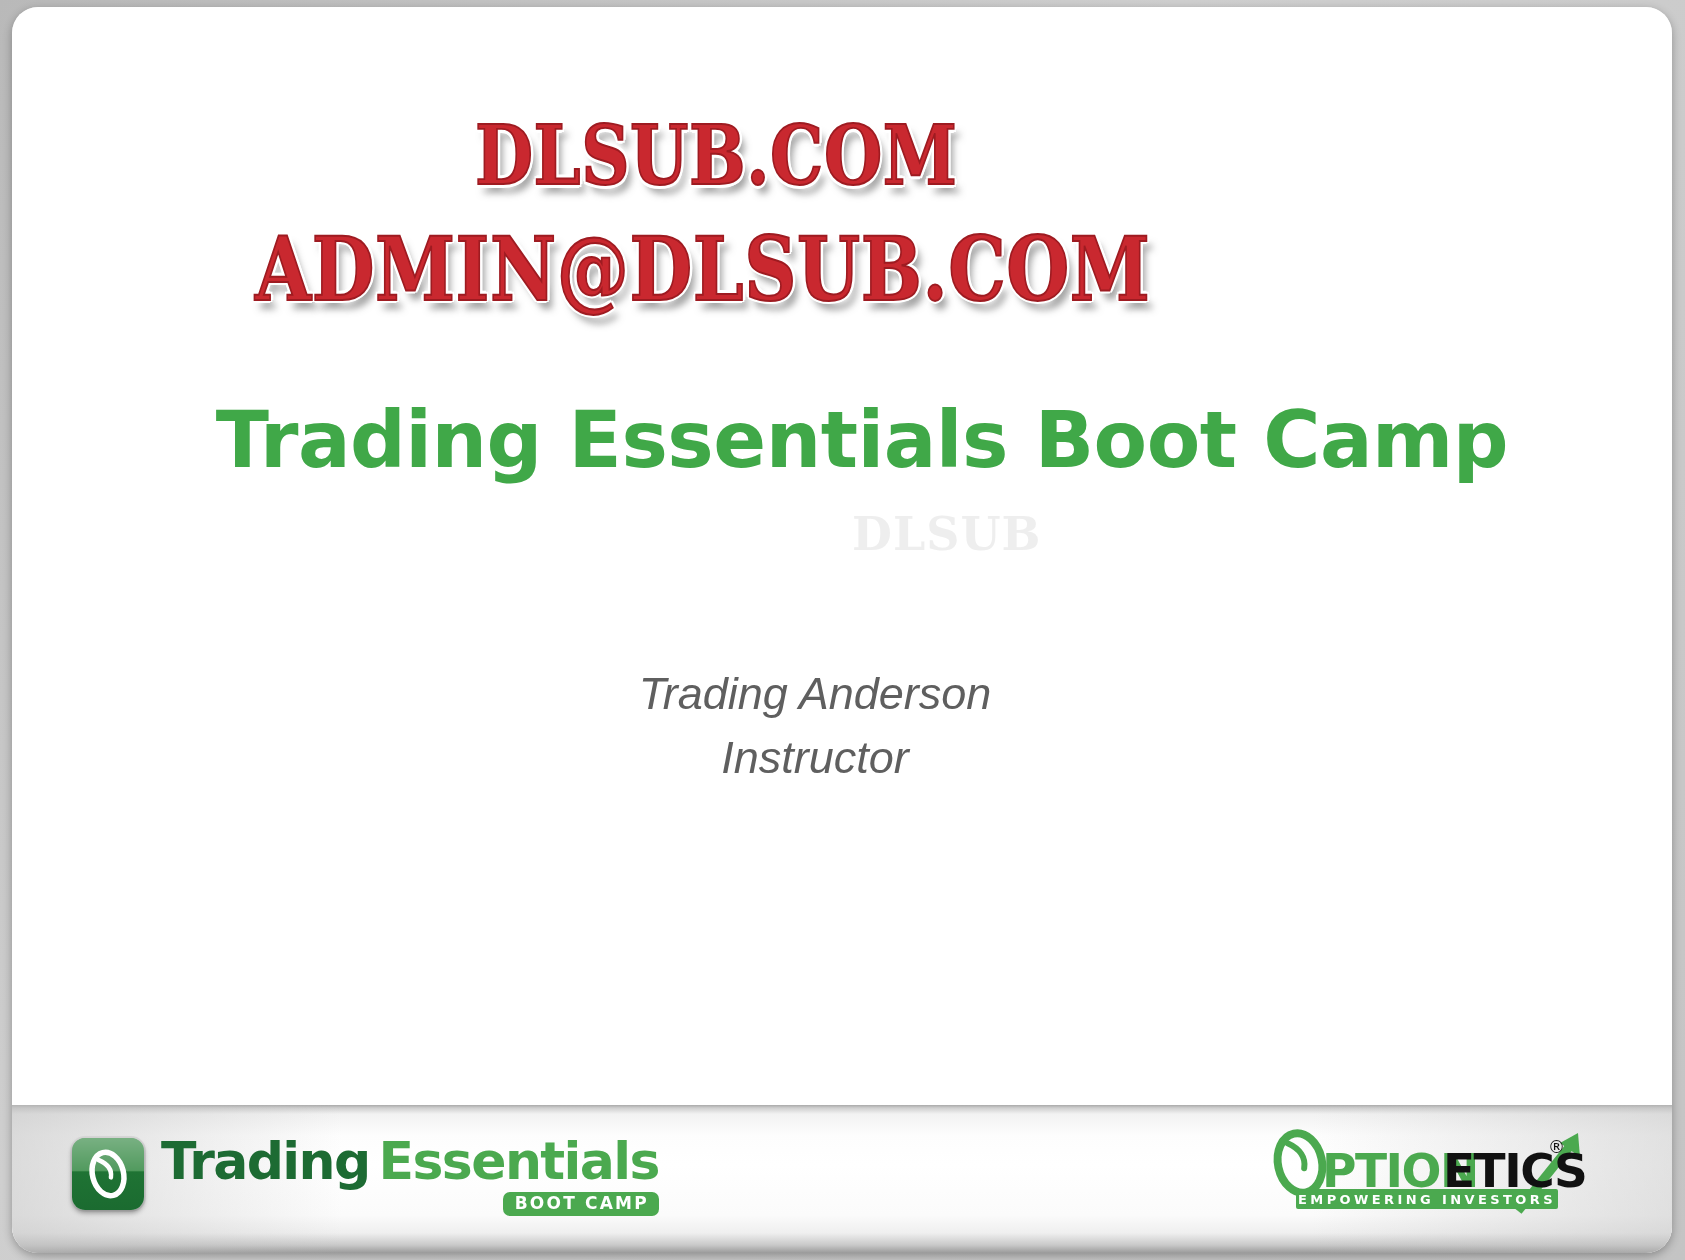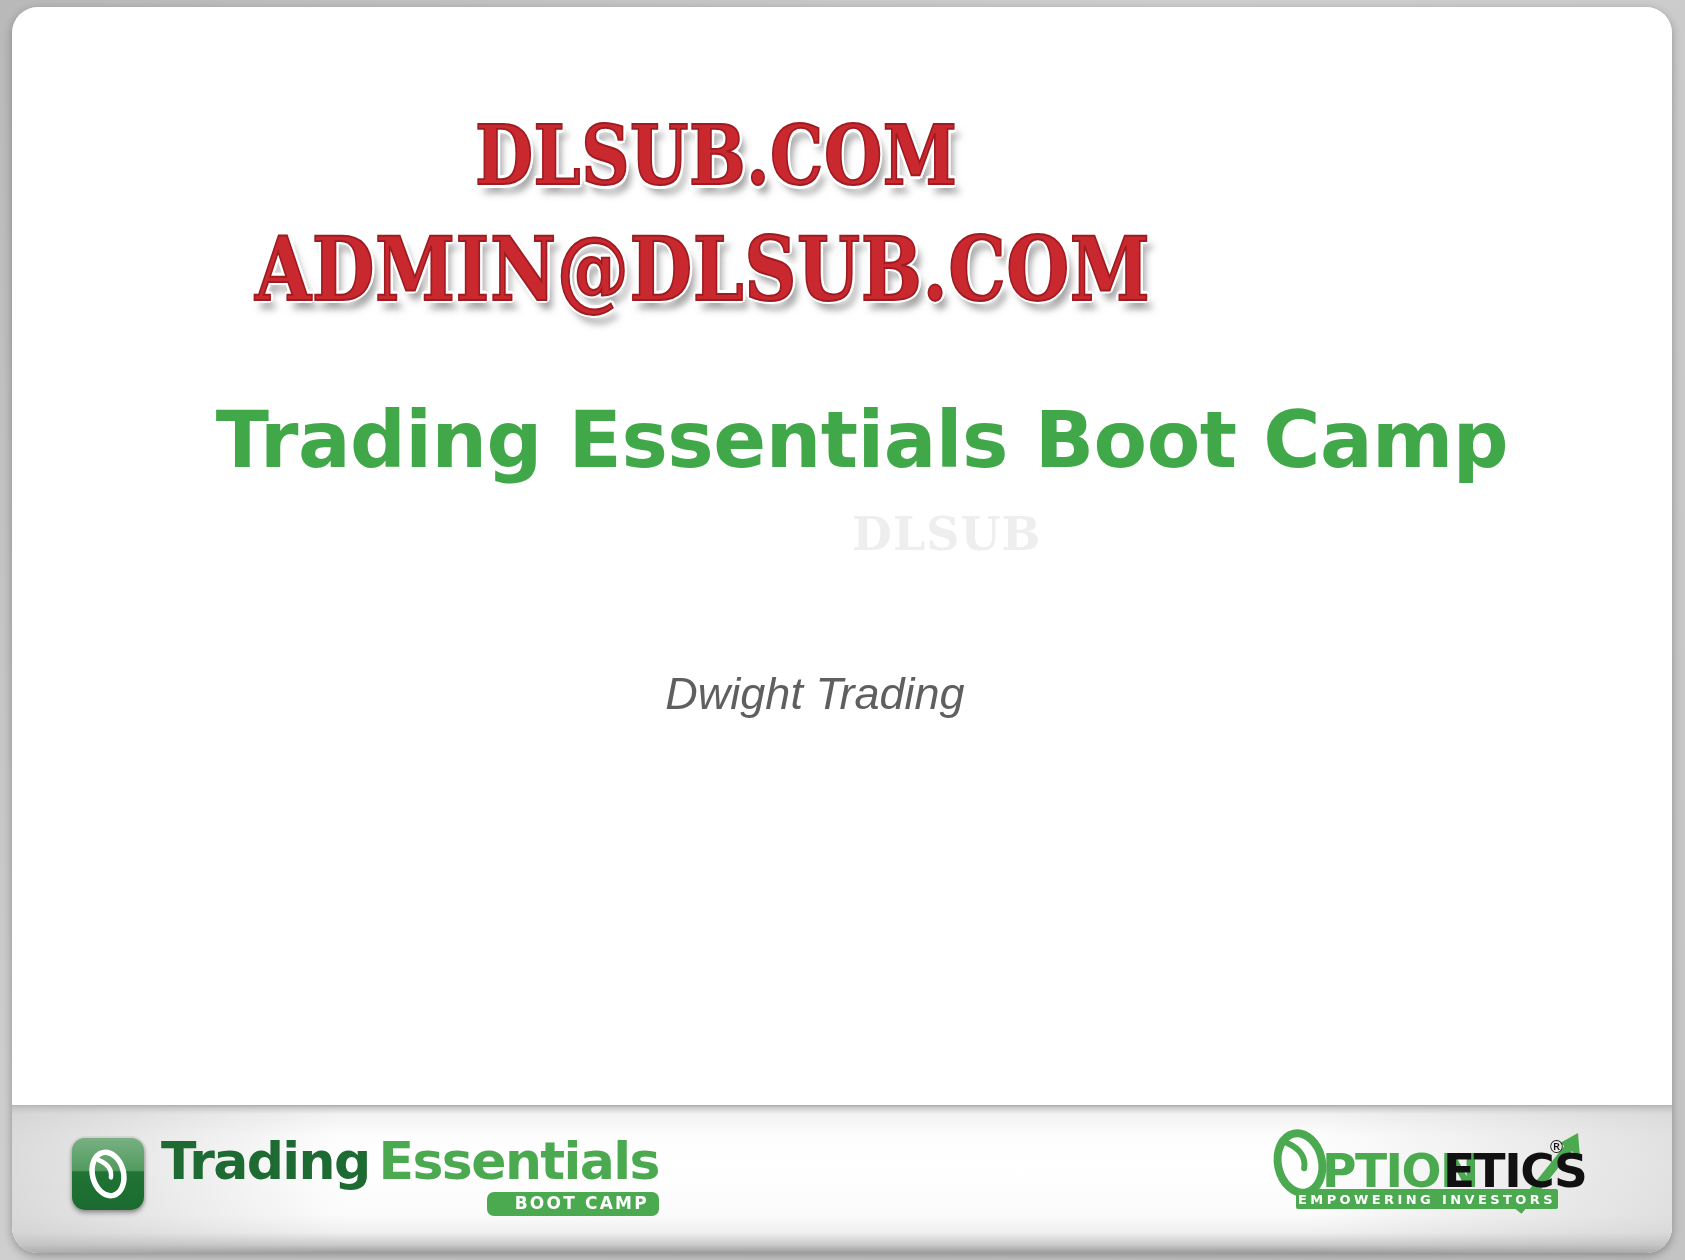--- a/index.html
+++ b/index.html
@@ -181,21 +181,21 @@
     justify-content: flex-end;
     margin-top: 3px;
   }
   .te-bootcamp {
     background: #4ba94f;
     color: #ffffff;
     font-family: "DejaVu Sans", "Liberation Sans", sans-serif;
     font-weight: 700;
     font-size: 17px;
     letter-spacing: 2.2px;
-    padding: 3px 10px 4px 28px;
+    padding: 3px 10px 4px 12px;
     border-radius: 7px;
     line-height: 17px;
   }
 
   
   .opt-logo {
     position: absolute;
     right: 76px;
     top: 22px;
     width: 330px;
@@ -212,21 +212,22 @@
 
     <div class="watermark-layer">
       <div class="wm wm-line1">DLSUB.COM</div>
       <div class="wm wm-line2">ADMIN@DLSUB.COM</div>
       <div class="wm-ghost">DLSUB</div>
     </div>
 
     <div class="title">Trading Essentials Boot Camp</div>
 
     <div class="subtitle">
-      <div>Dwight Trading</div>
+      <div>Trading Anderson</div>
+      <div>Instructor</div>
     </div>
 
     <div class="footer">
 
       <div class="te-logo">
         <div class="te-badge-icon">
           <svg width="72" height="72" viewBox="0 0 72 72" aria-hidden="true">
             <defs>
               <linearGradient id="teGloss" x1="0" y1="0" x2="0" y2="1">
                 <stop offset="0%" stop-color="#ffffff" stop-opacity="0.30"></stop>

